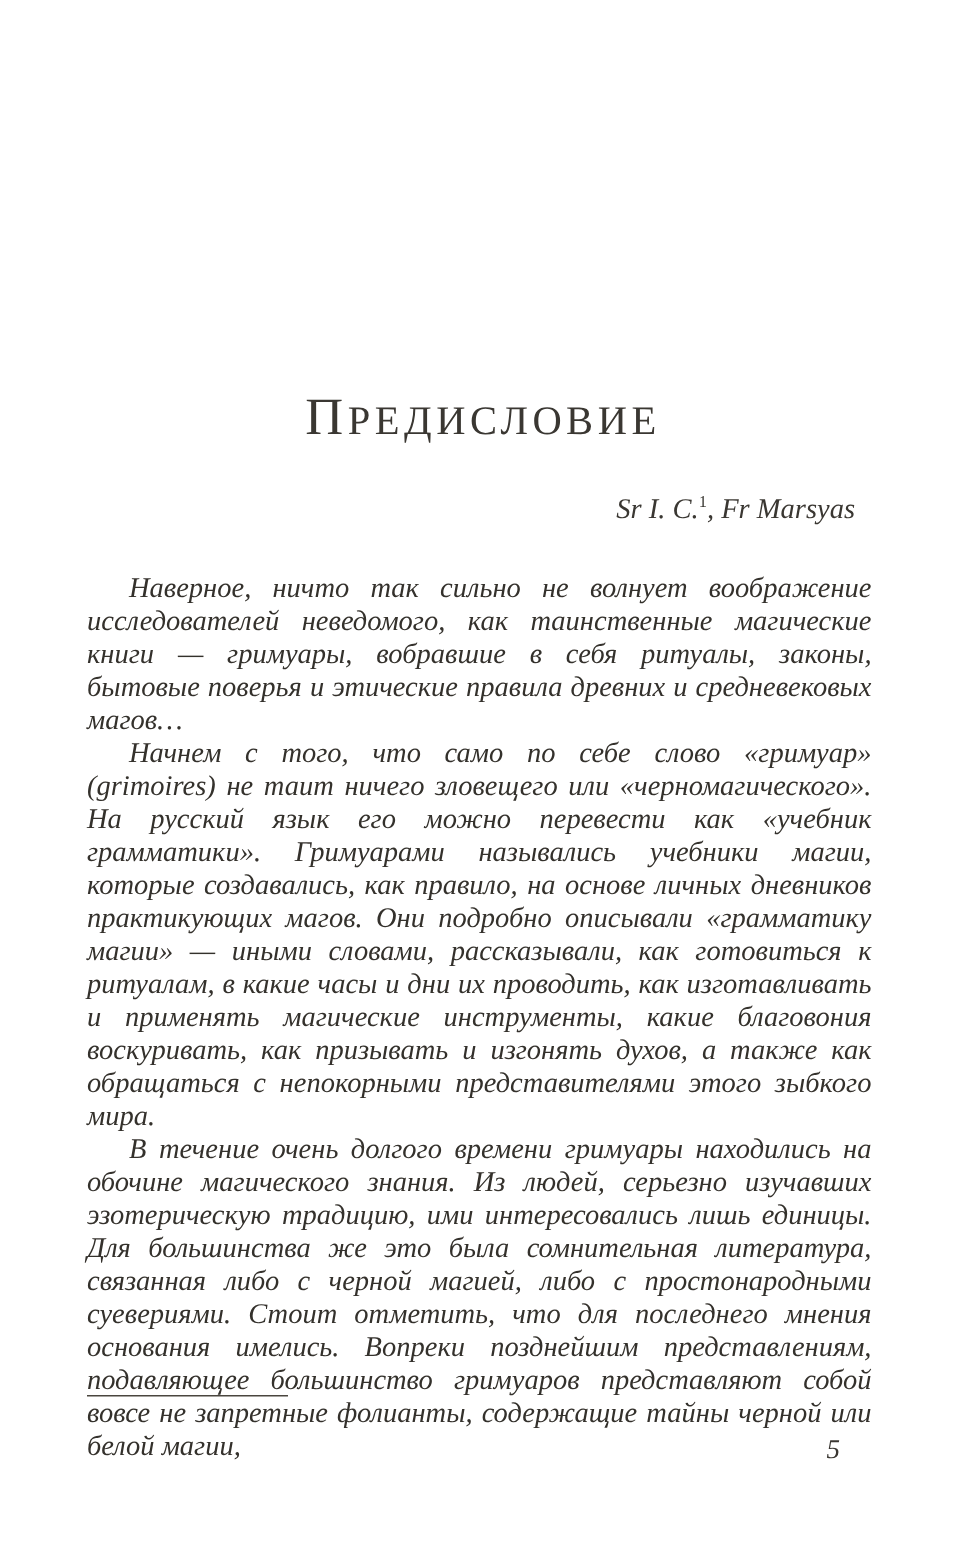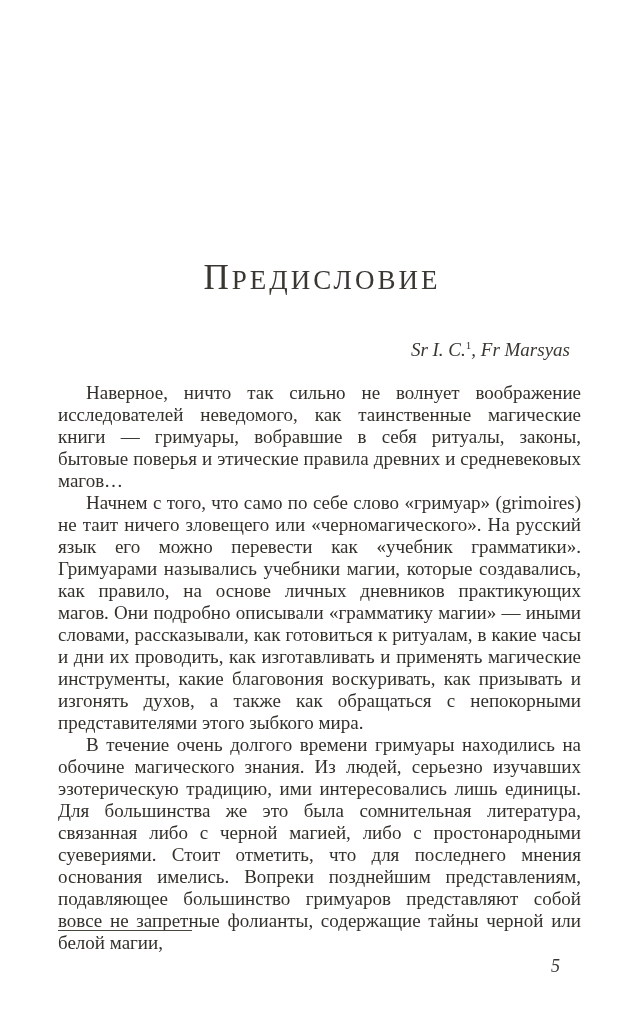--- a/index.html
+++ b/index.html
@@ -27,21 +27,21 @@
     letter-spacing: 3px;
     text-transform: uppercase;
     color: #3a3732;
     margin: 0;
   }
   .chapter-title::first-letter {
     font-size: 35px;
   }
   .attribution {
     position: absolute;
-    top: 339px;
+    top: 329px;
     right: 74px;
     font-style: italic;
     font-size: 19px;
     color: #3a3732;
     white-space: nowrap;
   }
   .attribution sup {
     font-size: 11px;
     font-style: normal;
     line-height: 0;
@@ -54,20 +54,21 @@
     font-size: 19px;
     line-height: 22px;
     text-align: justify;
     hyphens: auto;
     -webkit-hyphens: auto;
   }
   .body-text p {
     margin: 0;
     padding: 0;
     text-indent: 28px;
+    font-style: italic;
   }
   .footnote-rule {
     position: absolute;
     top: 930px;
     left: 58px;
     width: 134px;
     height: 0;
     border-top: 1px solid #4a463f;
   }
   .footnote {

